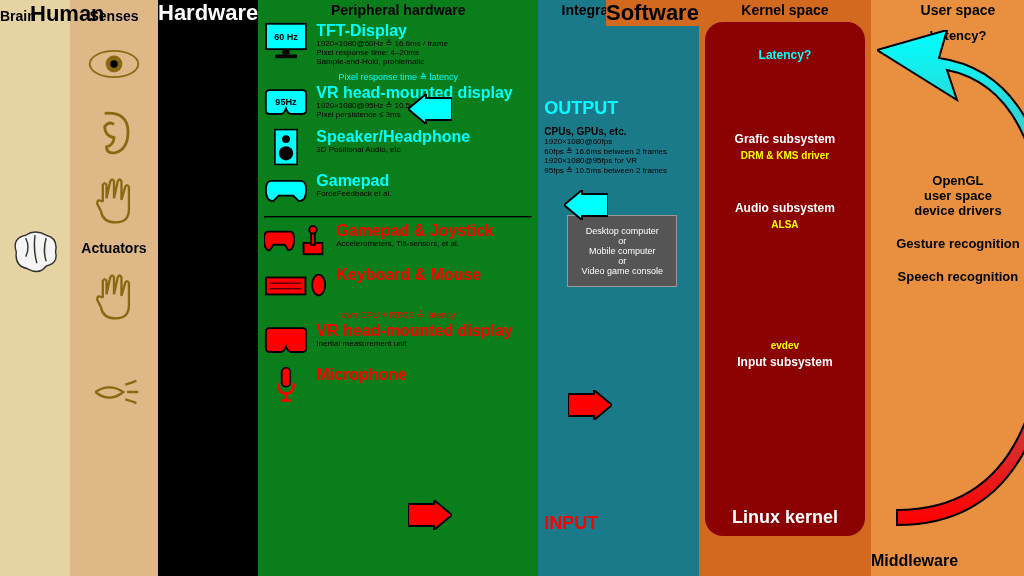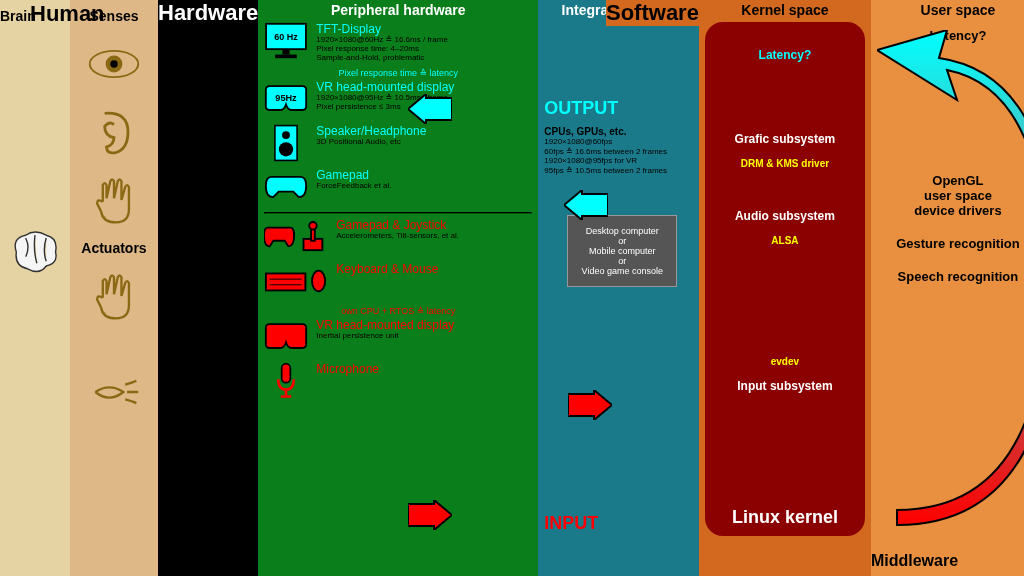--- a/index.html
+++ b/index.html
@@ -16,36 +16,36 @@
 .ic{width:168px;background:#1a7a8a;padding:2px 6px;position:relative}
 .software{width:418px;display:flex;}
 .sw-head{height:26px;font-size:22px;font-weight:bold;text-align:center;background:#d2691e}
 .sw-body{flex:1;display:flex;position:relative}
 .kernel{width:172px;background:#d2691e;padding:2px 4px;position:relative}
 .user{width:174px;background:#e89040;padding:2px 4px;position:relative}
 .game{width:72px;background:#be185d;position:relative}
 .top-label{font-size:22px;font-weight:bold}
 .section-label{font-size:14px;font-weight:bold;text-align:center;display:block;margin-bottom:4px}
 .human .top-label{position:absolute;top:1px;left:30px}
-.periph .section-label,.ic .section-label{color:#ffffff}
+.periph .section-label,.ic .section-label{color:#000000}
 .item{display:flex;align-items:flex-start;gap:8px;margin-bottom:6px}
 .ico{width:44px;height:38px;flex-shrink:0;display:flex;align-items:center;justify-content:center;font-size:10px}
 .ico svg{width:100%;height:100%}
 .txt{flex:1}
-.title{font-size:12px;font-weight:normal}
+.title{font-size:16px;font-weight:bold}
 .sub{font-size:8px;line-height:1.1}
 .cyan{color:#0ff}
 .cyan-fill{fill:#0ff;stroke:#000;stroke-width:2}
 .red-fill{fill:#f00;stroke:#000;stroke-width:2}
 .red-txt{color:#f00}
 .yellow-txt{color:#ff0}
 .note{font-size:9px;text-align:center;margin:2px 0}
 .kernel-box{background:#8b0000;border-radius:18px;margin:4px auto;width:160px;height:514px;padding:8px 6px;position:relative;color:#fff}
 .kernel-title{position:absolute;bottom:8px;width:100%;left:0;text-align:center;font-size:18px;font-weight:bold}
-.ksp{font-size:12px;font-weight:bold;text-align:center;margin-top:12px}
+.ksp{font-size:12px;font-weight:bold;text-align:center;margin-top:4px}
 .desktop-box{background:#555;color:#fff;font-size:9px;text-align:center;padding:10px 6px;width:110px;margin:40px auto;border:1px solid #999}
 .arrow{position:absolute;z-index:5}
 .big-arrow{position:absolute;right:60px;top:30px;width:180px;height:500px;z-index:3}
 .senses-icon{width:56px;height:56px;margin:12px auto;display:block}
 .senses-label{font-size:14px;font-weight:bold;margin-top:4px}
 .brain-icon{width:56px;height:56px;margin:200px auto 0;display:block}
 .user-item{font-size:13px;font-weight:bold;text-align:center;margin:18px 6px}
 .bottom-label{position:absolute;bottom:6px;width:100%;left:0;font-size:16px;font-weight:bold}
 .output-label{position:absolute;top:98px;left:6px;color:#0ff;font-size:18px;font-weight:bold}
 .input-label{position:absolute;bottom:42px;left:6px;color:#f00;font-size:18px;font-weight:bold}
@@ -178,21 +178,21 @@
       </div>
       <div class="note red-txt">own CPU + RTOS ≙ latency</div>
       <div class="item">
         <div class="ico">
               <svg viewBox="0 0 48 32">
                 <path d="M2 6 Q2 2 6 2 L42 2 Q46 2 46 6 L46 24 Q46 28 42 28 L30 28 Q26 28 24 22 Q22 28 18 28 L6 28 Q2 28 2 24 Z" class="red-fill"></path>
               </svg>
             </div>
         <div class="txt">
               <div class="title red-txt">VR head-mounted display</div>
-              <div class="sub">Inertial persistence unit</div>
+              <div class="sub">Inertial measurement unit</div>
             </div>
       </div>
       <div class="item">
         <div class="ico">
               <svg viewBox="0 0 30 44">
                 <rect x="10" y="2" width="10" height="22" rx="5" class="red-fill"></rect>
                 <path d="M6 20 Q6 32 15 32 Q24 32 24 20 M15 32 L15 40 M9 40 L21 40" fill="none" stroke="#f00" stroke-width="3"></path>
               </svg>
             </div>
         <div class="txt">

